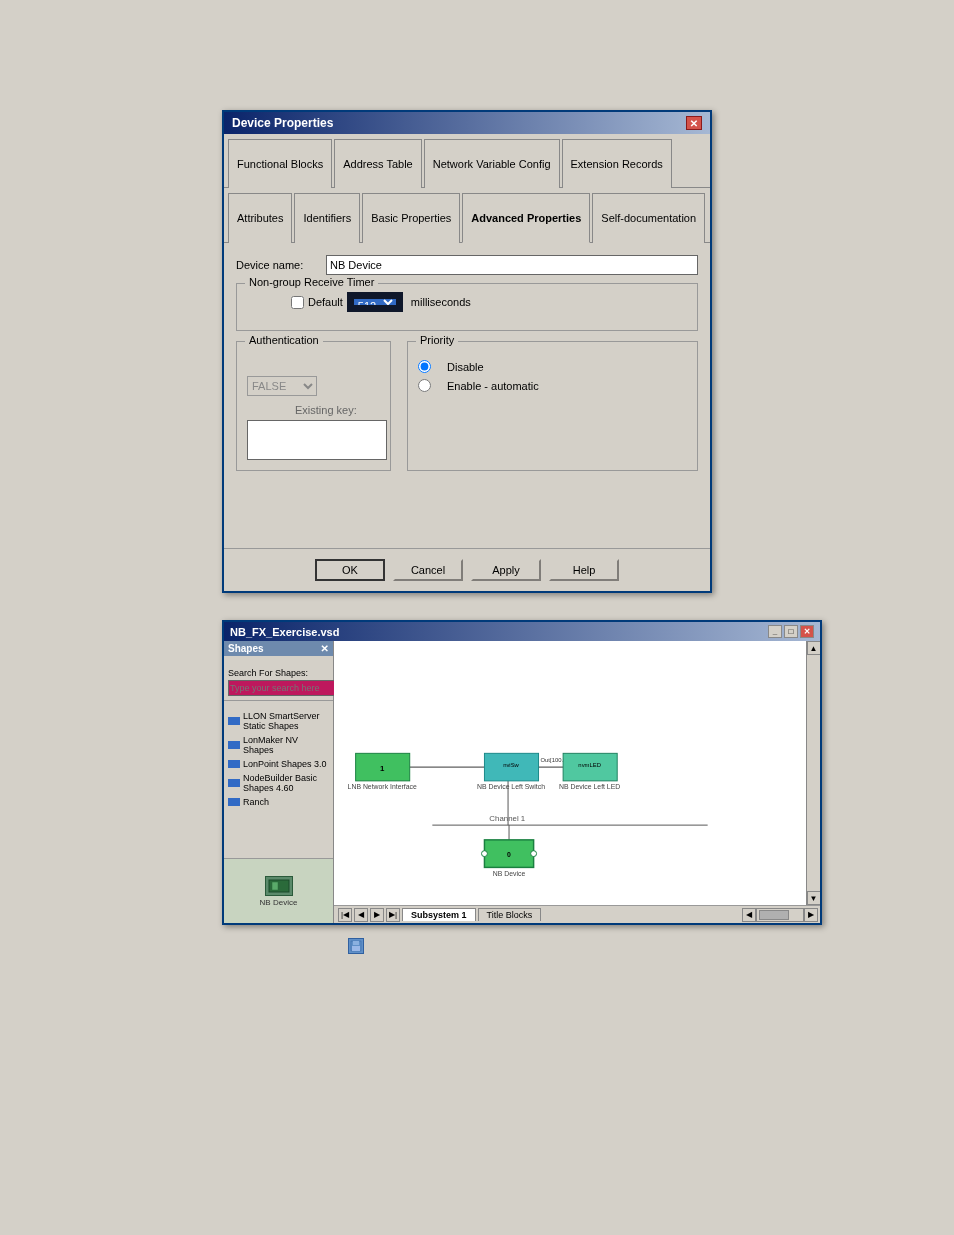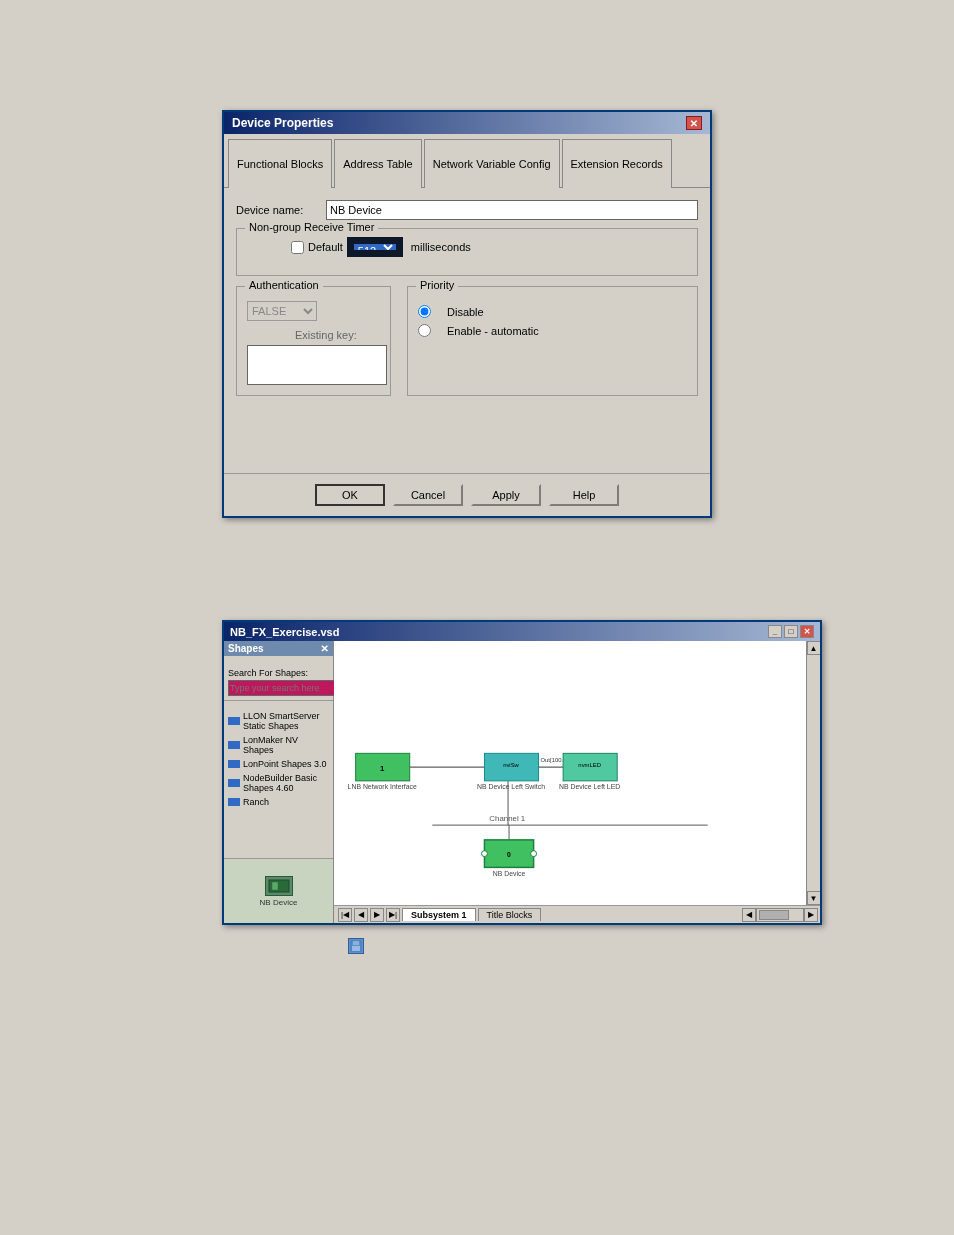--- a/index.html
+++ b/index.html
@@ -522,20 +522,27 @@
       <div class="titlebar-close">✕</div>
     </div>
 
     <div class="dialog-tabs">
       <div class="tab">Functional Blocks</div>
       <div class="tab">Address Table</div>
       <div class="tab">Network Variable Config</div>
       <div class="tab">Extension Records</div>
     </div>
 
+    <div class="dialog-tabs">
+      <div class="tab">Attributes</div>
+      <div class="tab">Identifiers</div>
+      <div class="tab">Basic Properties</div>
+      <div class="tab active">Advanced Properties</div>
+      <div class="tab">Self-documentation</div>
+    </div>
 
     <div class="dialog-body">
 
       <div class="field-row">
         <span class="field-label">Device name:</span>
         <input class="field-input" type="text" value="NB Device" style="">
       </div>
 
       <div class="group-box">
         <span class="group-box-title">Non-group Receive Timer</span>
@@ -546,21 +553,21 @@
             <option>512</option>
           </select>
           <span style="margin-left:4px;">milliseconds</span>
         </div>
       </div>
 
       <div class="group-inner">
 
         <div class="group-box auth-section">
           <span class="group-box-title">Authentication</span>
-          <div style="margin-top:6px;">
+          <div style="margin-top:26px;">
             <select class="auth-select">
               <option>FALSE</option>
             </select>
           </div>
           <div class="existing-key-label" style="margin-top:8px; color:#666;">Existing key:</div>
           <div class="key-input"></div>
         </div>
 
         <div class="group-box priority-section">
           <span class="group-box-title">Priority</span>

